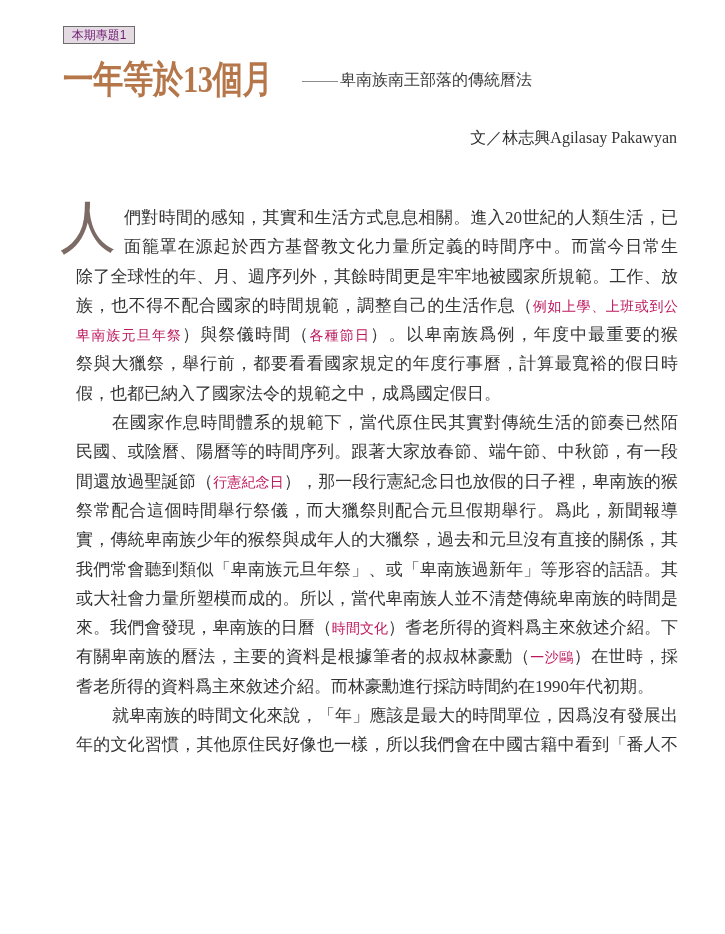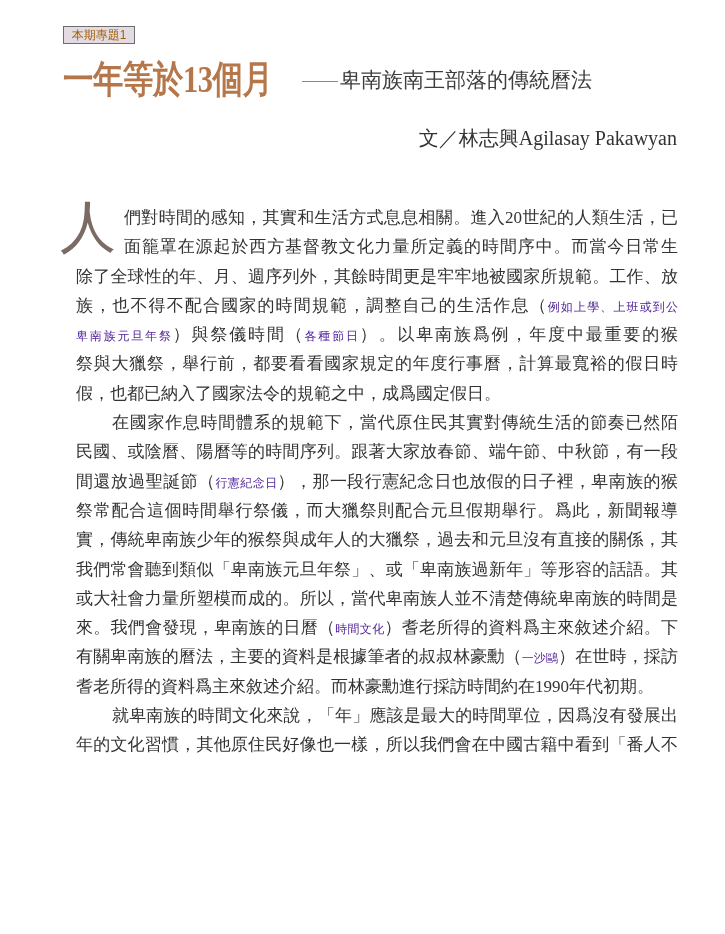--- a/index.html
+++ b/index.html
@@ -12,58 +12,58 @@
   body{
     width:725px;height:934px;position:relative;overflow:hidden;
     background:#ffffff;
     font-family:"Liberation Serif","DejaVu Serif",serif;
     color:var(--text);
   }
   .badge{
     position:absolute;left:63px;top:26px;width:72px;height:18px;
     box-sizing:border-box;border:1px solid #6d6d6d;background:var(--badge-bg);
     font-family:"Liberation Sans","DejaVu Sans",sans-serif;
-    font-size:12px;line-height:16px;text-align:center;color:#a16207;
+    font-size:12px;line-height:16px;text-align:center;color:#701a75;
     white-space:nowrap;overflow:hidden;
   }
   .title{
     position:absolute;left:63px;top:56px;
     font-size:38px;line-height:46px;font-weight:bold;
     color:var(--accent);white-space:nowrap;
     transform:scaleX(0.8);transform-origin:left center;
     letter-spacing:-0.5px;
   }
   .title-dash{
     position:absolute;left:302px;top:81px;width:36px;height:1px;
     background:#8a8a8a;
   }
   .subtitle{
     position:absolute;left:340px;top:67px;
     font-family:"Liberation Sans","DejaVu Sans",sans-serif;
-    font-size:21px;line-height:26px;color:#3d3d3d;white-space:nowrap;
+    font-size:16px;line-height:26px;color:#3d3d3d;white-space:nowrap;
   }
   .byline{
     position:absolute;right:48px;top:126px;
-    font-size:20px;line-height:24px;color:#333;white-space:nowrap;
+    font-size:16px;line-height:24px;color:#333;white-space:nowrap;
   }
   .dropcap{
     position:absolute;left:60px;top:197px;
     font-size:56px;line-height:60px;color:var(--dropcap);
   }
   .article-body{
     position:absolute;left:63px;top:203px;width:615px;
   }
   .line{
     height:29.3px;line-height:29.3px;font-size:17px;color:var(--text);
     text-align:justify;text-align-last:justify;overflow:hidden;margin-left:13px;
   }
   .line.last{text-align-last:left;font-family:Liberation Serif, serif;}
   .line.dc{padding-left:48px;}
   .line.indent{padding-left:36px;}
-  .note{font-size:12px;color:#4c1d95;}
+  .note{font-size:14px;color:#be185d;}
 </style>
 </head>
 <body>
 
 <div class="badge">本期專題1</div>
 
 <div class="title">一年等於13個月</div>
 <div class="title-dash"></div>
 <div class="subtitle">卑南族南王部落的傳統曆法</div>
 

